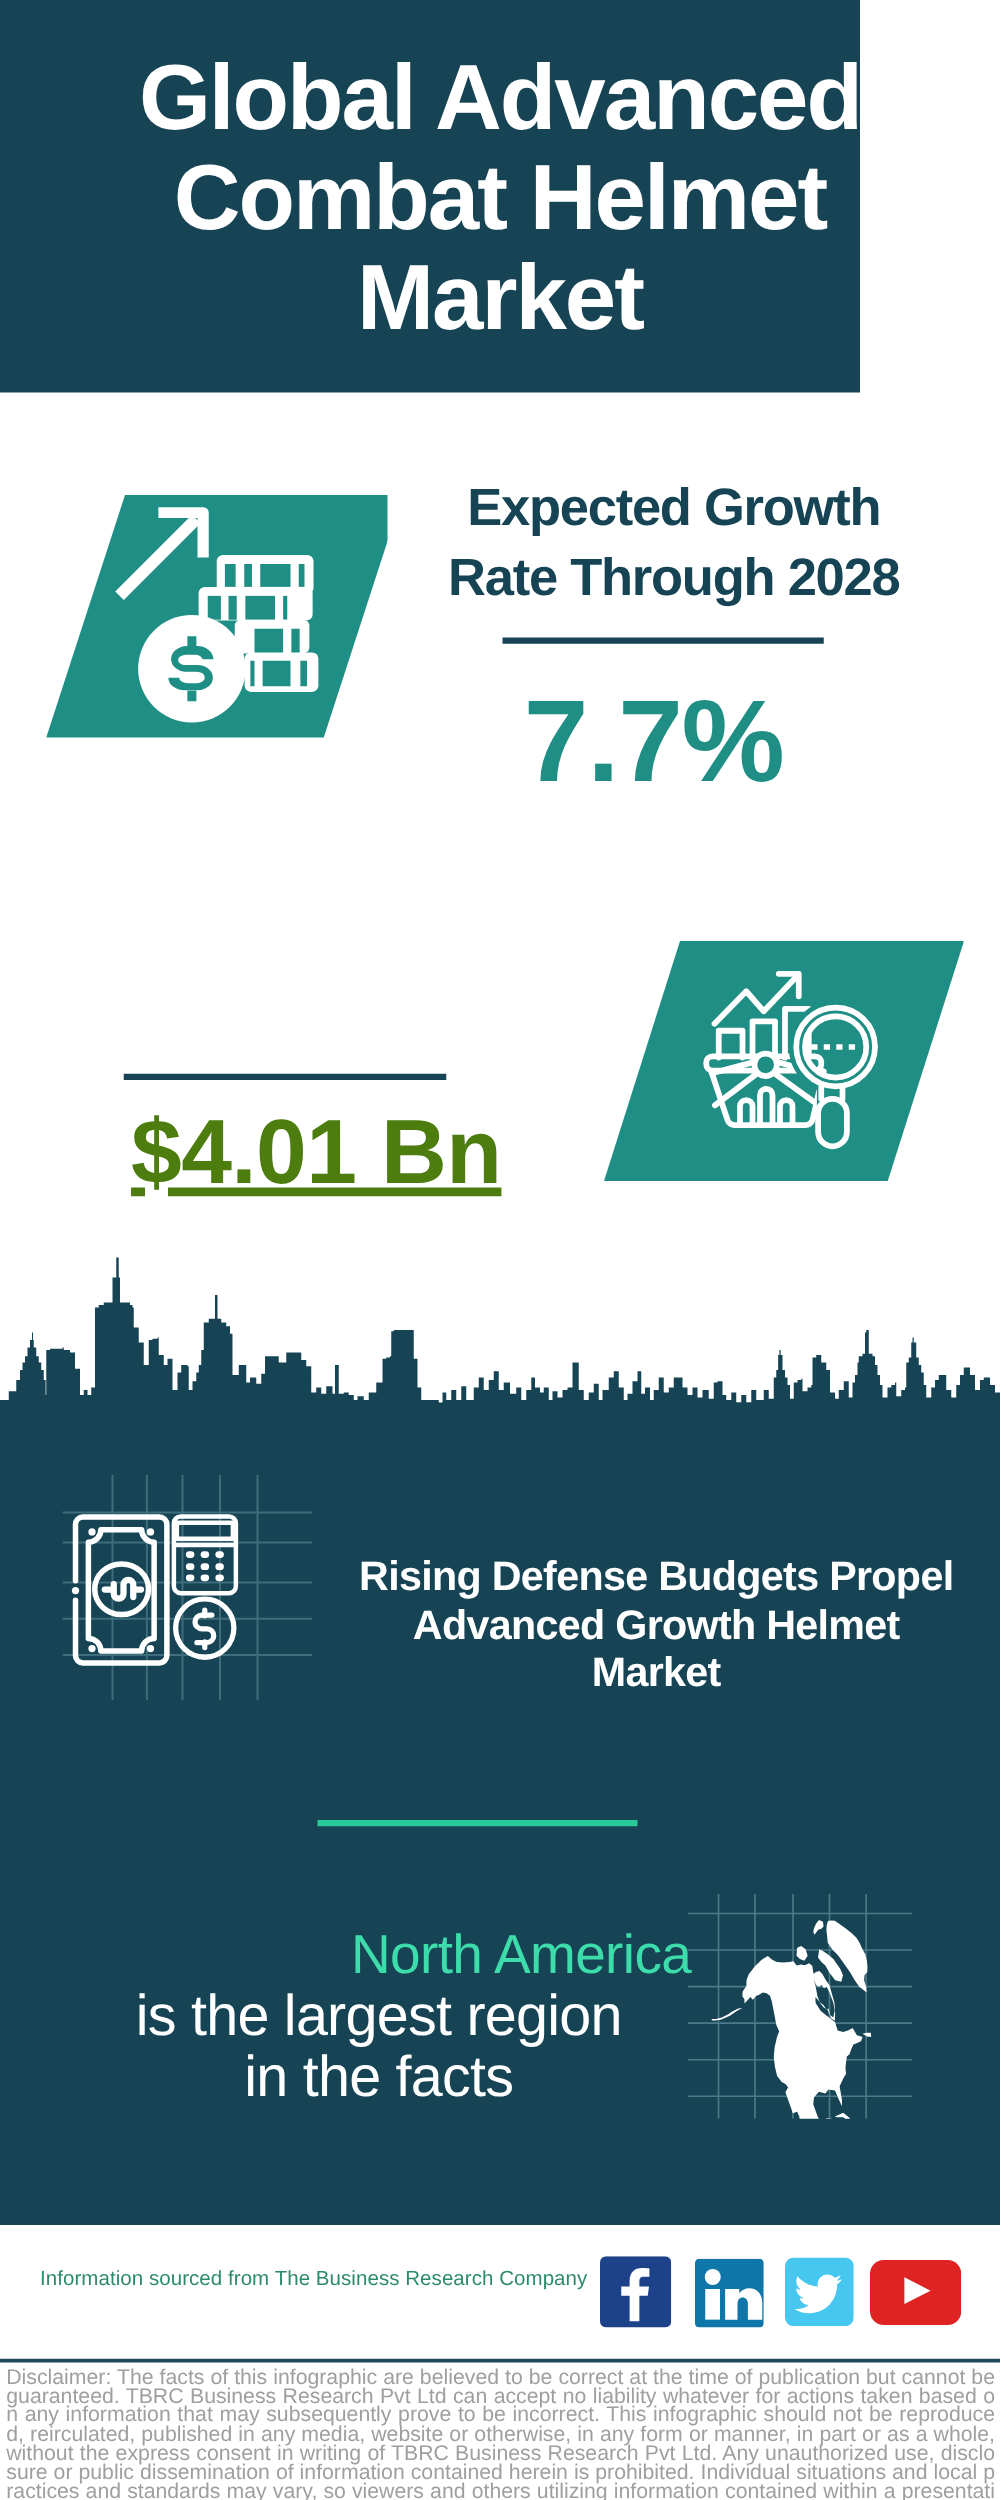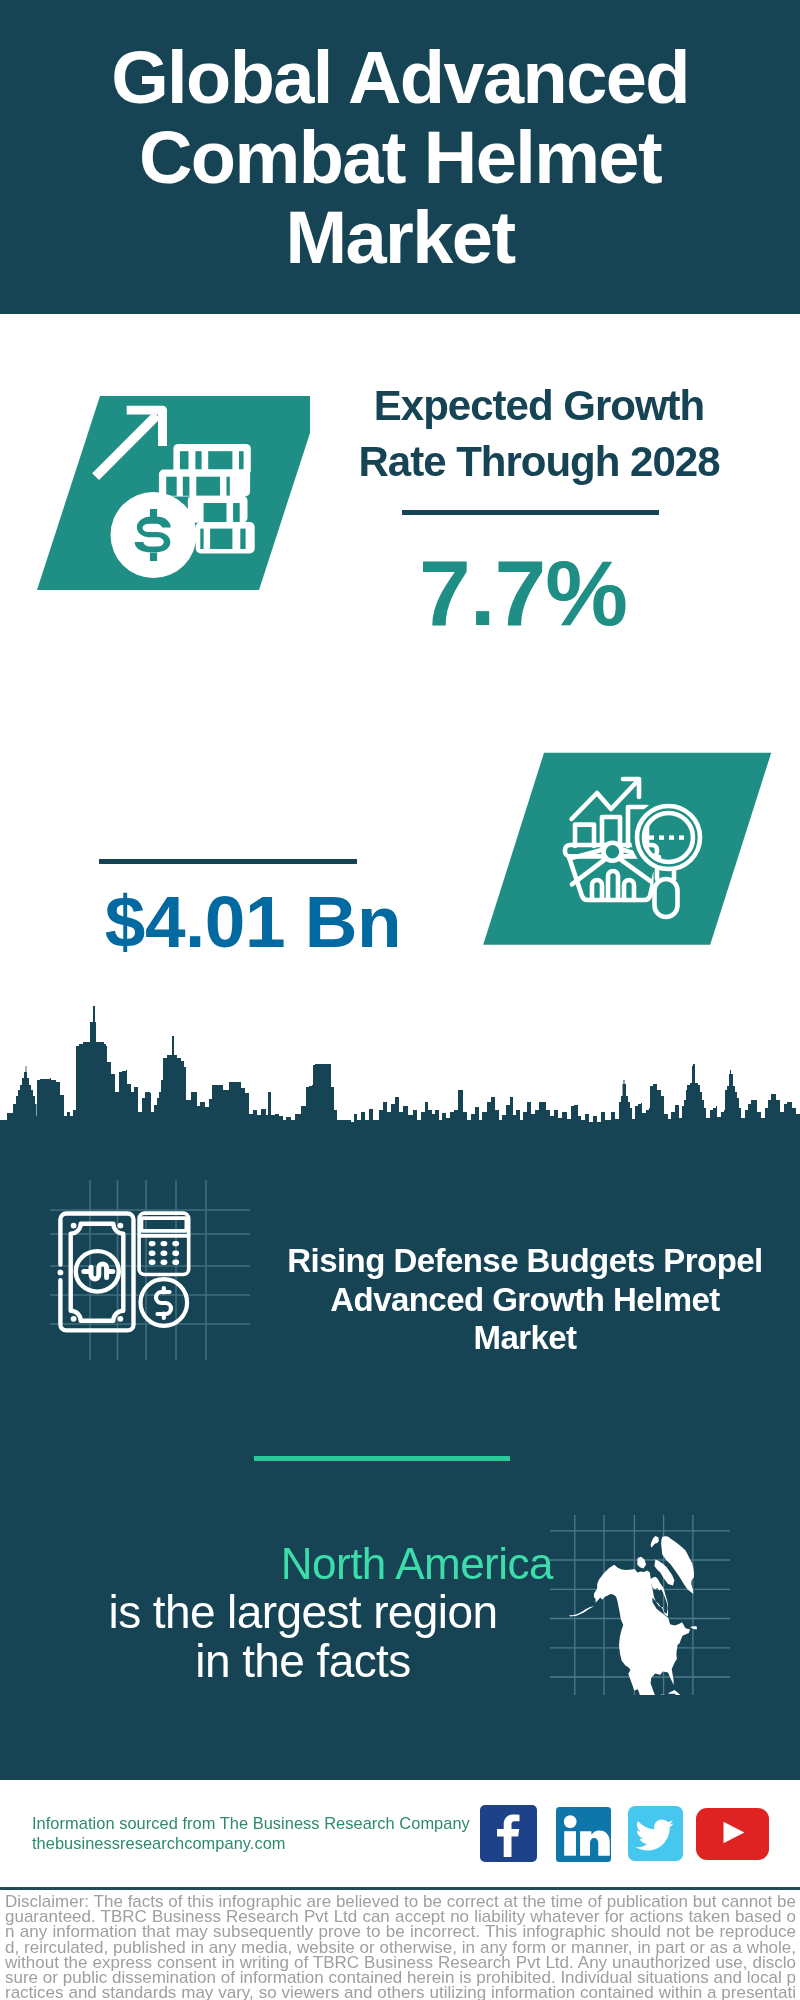--- a/index.html
+++ b/index.html
@@ -1,38 +1,38 @@
 <!DOCTYPE html>
 <html><head>
 <meta charset="utf-8">
 <title>Global Advanced Combat Helmet Market</title>
 <style>
   html,body{margin:0;padding:0;}
   body{width:800px;height:2000px;background:#ffffff;font-family:"Liberation Sans",sans-serif;overflow:hidden;-webkit-font-smoothing:antialiased;}
   .page{position:relative;width:800px;height:2000px;overflow:hidden;}
 
   
-  .header{position:absolute;left:0;top:0;width:800px;height:314px;background:#164454;}
+  .header{position:absolute;left:0;top:0;width:688px;height:314px;background:#164454;}
   .header-title{position:absolute;left:0;top:38px;width:800px;color:#ffffff;font-size:74px;
     font-weight:bold;text-align:center;line-height:80px;letter-spacing:-1.6px;}
 
   
   .stat1-shape{position:absolute;left:10px;top:390px;width:300px;height:210px;}
   .stat1-head{position:absolute;left:314px;top:378px;width:450px;text-align:center;
     color:#164454;font-size:42px;font-weight:bold;line-height:56px;letter-spacing:-1px;}
   .rule1{position:absolute;left:402px;top:510px;width:257px;height:5px;background:#164454;}
   .stat1-val{position:absolute;left:298px;top:540px;width:450px;text-align:center;
     color:#1f8f85;font-size:93px;font-weight:bold;letter-spacing:-1px;}
 
   
   .stat2-head{position:absolute;left:28px;top:725px;width:450px;text-align:center;
     color:#164454;font-size:43.5px;font-weight:bold;line-height:58px;letter-spacing:-1.2px;}
   .rule2{position:absolute;left:99px;top:859px;width:258px;height:4.5px;background:#164454;}
   .stat2-val{position:absolute;left:28px;top:880px;width:450px;text-align:center;
-    color:#0369a1;font-size:73px;font-weight:bold;letter-spacing:-0.5px;}
+    color:#4d7c0f;font-size:73px;font-weight:bold;letter-spacing:-0.5px;text-decoration:underline;}
   .stat2-shape{position:absolute;left:471px;top:746px;width:300px;height:210px;}
 
   
   .darkpanel{position:absolute;left:0;top:1122px;width:800px;height:658px;background:#164454;}
   .skyline{position:absolute;left:0;top:1000px;width:800px;height:165px;}
 
   
   .driver-icon{position:absolute;left:50px;top:1180px;width:200px;height:180px;}
   .driver-label{position:absolute;left:270px;top:1180px;width:500px;text-align:center;
     color:#3ddcab;font-size:42.5px;font-weight:bold;letter-spacing:-0.6px;}
@@ -238,21 +238,20 @@
 
   <div class="region-text" data-name="region-text">
     <div class="hl" data-name="region-name">North America</div>
     <div data-name="region-rest-line-1">is the largest region</div>
     <div data-name="region-rest-line-2">in the facts</div>
   </div>
 
   <div class="footer" data-name="footer">
     <div class="src-text" data-name="source-credit">
       <div data-name="source-line-1">Information sourced from The Business Research Company</div>
-      <div data-name="source-line-2">thebusinessresearchcompany.com</div>
     </div>
     <div class="social" data-name="social-links">
       <svg class="soc" width="57" height="57" viewBox="0 0 57 57" data-name="facebook-icon">
         <rect x="0" y="0" width="57" height="57" rx="5" fill="#1d4289"></rect>
         <path fill="#ffffff" d="M31.5,52 L31.5,31.5 L38.2,31.5 L39.2,24.1 L31.5,24.1 L31.5,19.9
           c0,-2.1 0.6,-3.6 3.7,-3.6 L39.5,16.3 L39.5,9.7 c-0.7,-0.1 -3.1,-0.3 -5.9,-0.3
           c-5.9,0 -9.9,3.6 -9.9,10.1 L23.7,24.1 L17,24.1 L17,31.5 L23.7,31.5 L23.7,52 Z"></path>
       </svg>
       <svg class="soc" width="55" height="55" viewBox="0 0 55 55" data-name="linkedin-icon">
         <rect x="0" y="0" width="55" height="55" rx="3.5" fill="#0e76a8"></rect>

